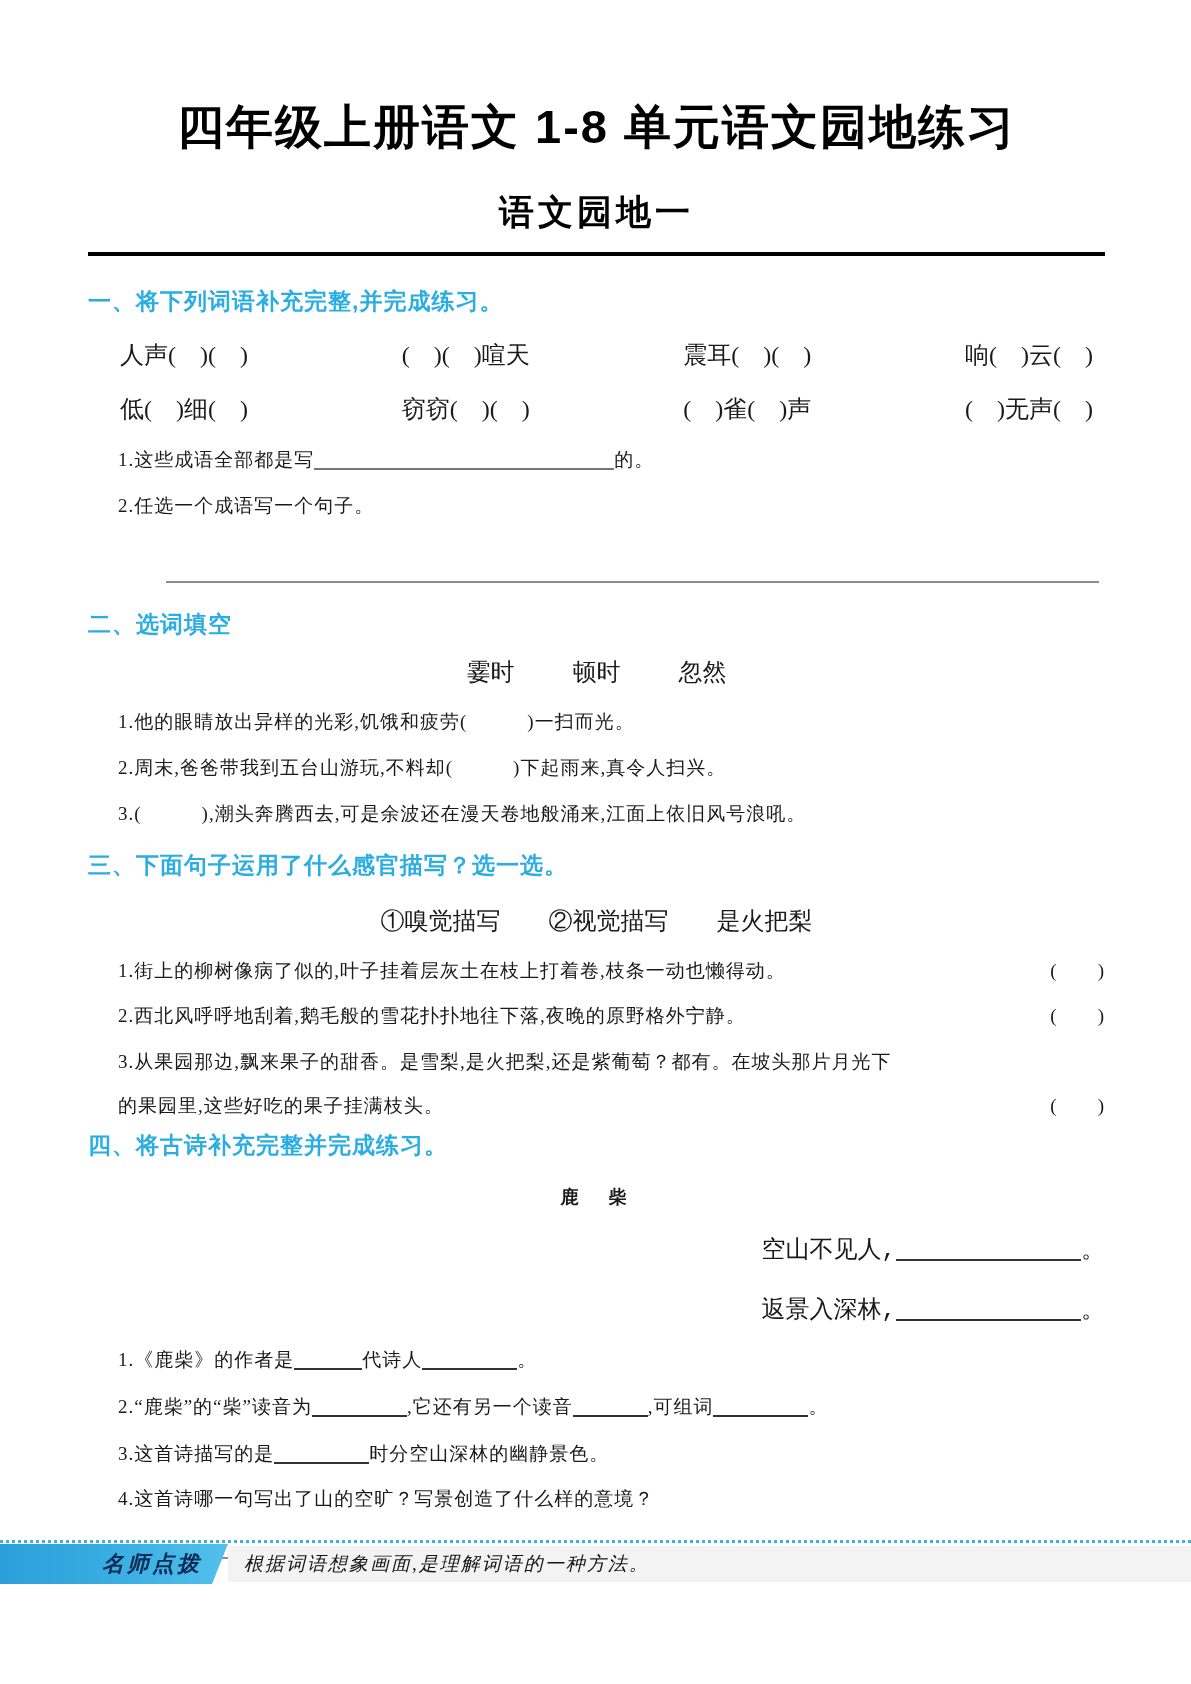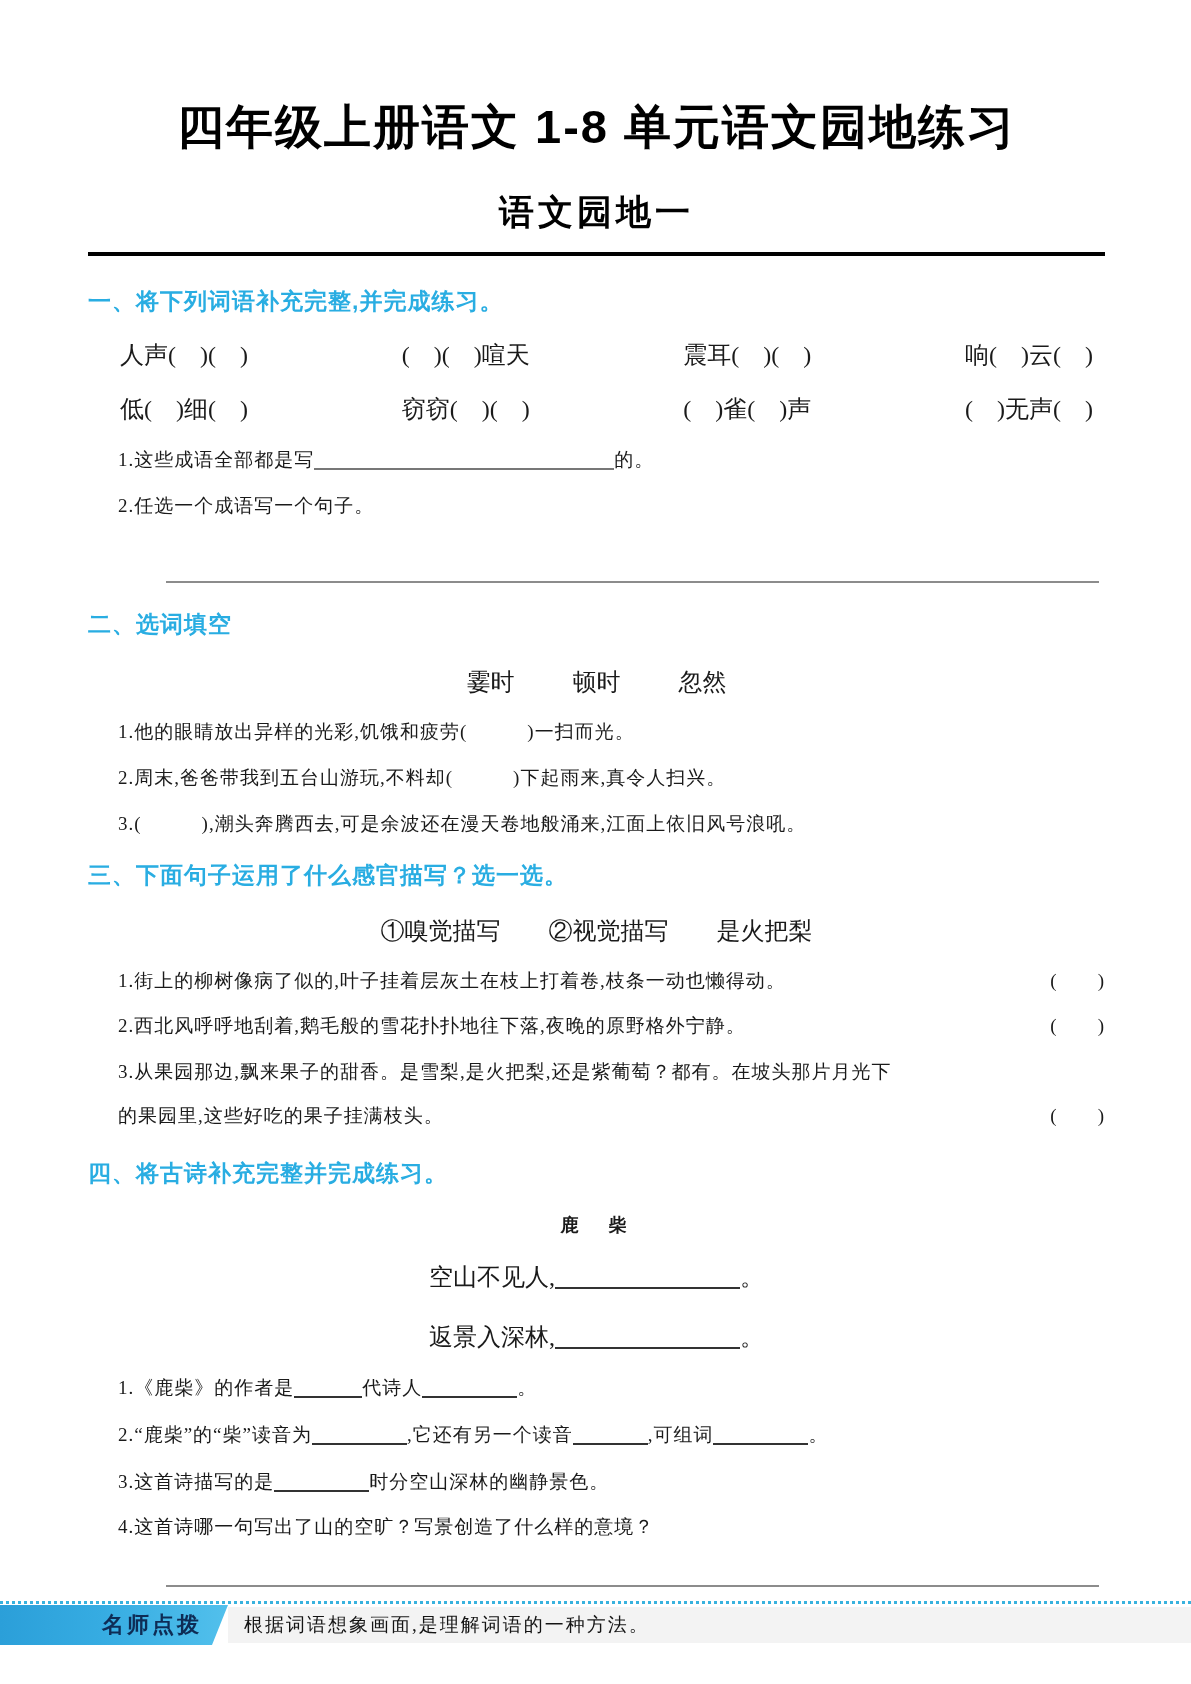--- a/index.html
+++ b/index.html
@@ -17,40 +17,40 @@
   .subtitle{
     margin-top:30px;text-align:center;font-size:35px;font-weight:900;
     font-family:"Liberation Sans","DejaVu Sans",sans-serif;color:#000;letter-spacing:4px;
   }
   .title-rule{height:4px;background:#000;margin-top:16px;}
   
   .sec-heading{
     font-family:"Liberation Sans","DejaVu Sans",sans-serif;
     font-size:23px;font-weight:bold;color:#29ade2;letter-spacing:1px;
   }
-  .h1{margin-top:30px;} .h2{margin-top:26px;} .h3{margin-top:24px;} .h4{margin-top:30px;}
+  .h1{margin-top:30px;} .h2{margin-top:26px;} .h3{margin-top:24px;} .h4{margin-top:12px;}
   
   .line{font-size:19px;line-height:1.25;letter-spacing:1px;}
   .indent{padding-left:30px;}
   .word-row{
     display:flex;justify-content:space-between;
     padding-left:32px;padding-right:12px;margin-top:22px;font-size:24px;
   }
   .q{margin-top:22px;}
   .blank{display:inline-block;border-bottom:2px solid #777;height:1.1em;vertical-align:-4px;}
   .blank-dark{border-bottom-color:#333;}
   .answer-line{border-bottom:2px solid #8c8c8c;height:0;margin:0 6px 0 78px;}
   .centered-row{display:flex;justify-content:center;gap:58px;font-size:24px;}
   .poem-title{text-align:center;font-size:18px;font-weight:bold;letter-spacing:6px;}
-  .poem-line{text-align:center;font-size:24px;}
+  .poem-line{text-align:right;font-size:24px;font-family:Liberation Mono, monospace;}
   .sense-item{display:flex;align-items:flex-end;margin-top:22px;}
   .sense-text{flex:1;}
   .sense-paren{white-space:nowrap;padding-left:10px;}
   
-  .footer{position:absolute;left:0;right:0;top:1601px;}
+  .footer{position:absolute;left:0;right:0;top:1540px;font-style:italic;}
   .dotted{border-top:3px dotted #38b2de;width:100%;}
   .footer-row{display:flex;align-items:stretch;height:40px;margin-top:1px;}
   .ribbon{
     position:relative;width:228px;flex:0 0 228px;
     background:linear-gradient(90deg,#2b9fd9 0%,#36ace2 45%,#52c0ec 100%);
     clip-path:polygon(0 0,100% 0,calc(100% - 16px) 100%,0 100%);
     display:flex;align-items:center;justify-content:flex-end;
   }
   .ribbon-label{
     font-family:"Liberation Sans","DejaVu Sans",sans-serif;
@@ -84,21 +84,21 @@
     <span>(　)雀(　)声</span>
     <span>(　)无声(　)</span>
   </div>
   <div class="line q indent">
     <span>1.这些成语全部都是写</span><span class="blank" style="width:300px"></span><span>的。</span>
   </div>
   <div class="line q indent">2.任选一个成语写一个句子。</div>
   <div class="answer-line" style="margin-top:64px"></div>
 
   <div class="sec-heading h2">二、选词填空</div>
-  <div class="centered-row" style="margin-top:26px">
+  <div class="centered-row" style="margin-top:16px">
     <span>霎时</span>
     <span>顿时</span>
     <span>忽然</span>
   </div>
   <div class="line q indent">1.他的眼睛放出异样的光彩,饥饿和疲劳(　　　)一扫而光。</div>
   <div class="line q indent">2.周末,爸爸带我到五台山游玩,不料却(　　　)下起雨来,真令人扫兴。</div>
   <div class="line q indent">3.(　　　),潮头奔腾西去,可是余波还在漫天卷地般涌来,江面上依旧风号浪吼。</div>
 
   <div class="sec-heading h3">三、下面句子运用了什么感官描写？选一选。</div>
   <div class="centered-row" style="margin-top:24px;gap:48px">

